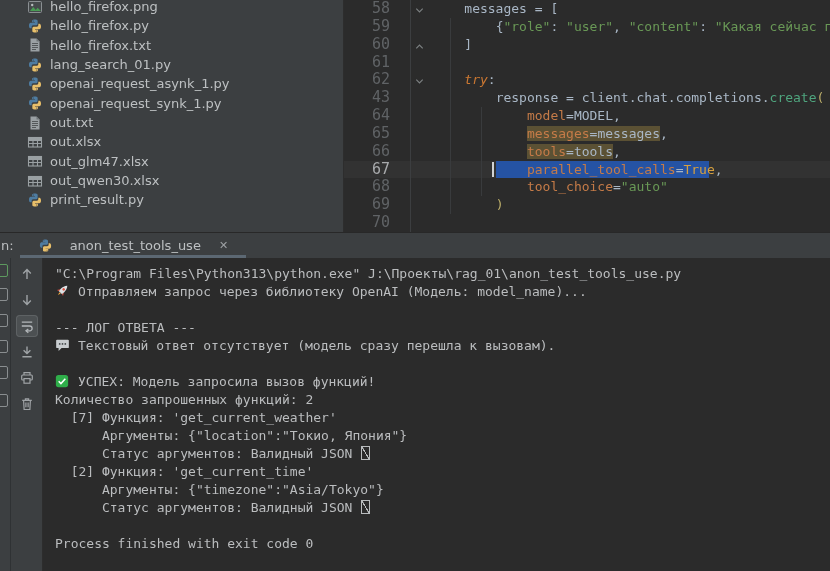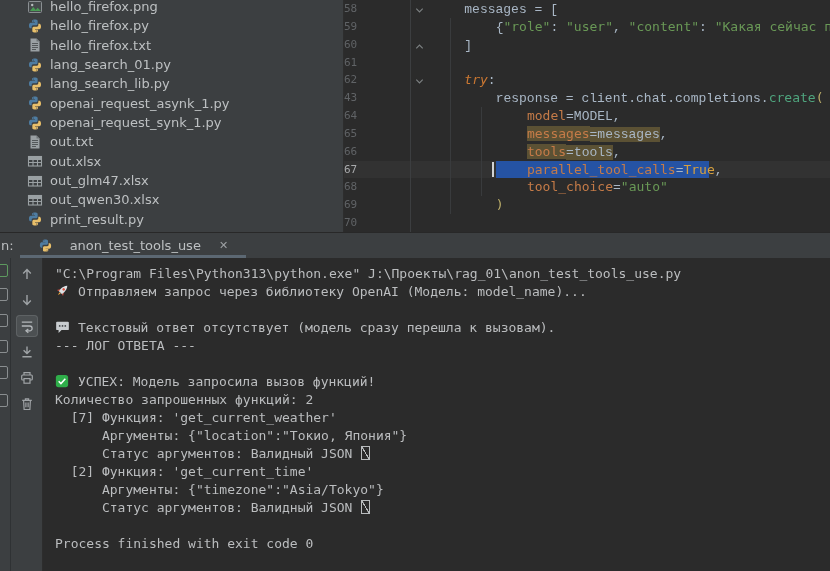--- a/index.html
+++ b/index.html
@@ -11,32 +11,32 @@
   .tree{width:343px;flex:none;background:#3c3f41;border-right:1px solid #2d2d2d;overflow:hidden;}
   .trow{height:19.33px;display:flex;align-items:center;padding-left:27px;gap:7px;
         color:#bdc0c2;font-size:13px;white-space:nowrap;}
   .trow:first-child{margin-top:-3px;}
   .ticon{width:16px;height:16px;flex:none;display:inline-flex;align-items:center;justify-content:center;}
 
   .editor{flex:1;background:#2b2b2b;position:relative;overflow:hidden;}
   .crow{height:17.85px;display:flex;align-items:stretch;position:relative;
         font:13px/17.85px "DejaVu Sans Mono",monospace;}
   .crow.cur{background:#323232;}
-  .lnum{width:46px;flex:none;padding-right:14px;color:#606366;
-        font-size:11px;box-sizing:content-box;z-index:2;}
+  .lnum{width:46px;flex:none;text-align:right;padding-right:14px;color:#606366;
+        font-size:15px;box-sizing:content-box;z-index:2;}
   .crow.cur .lnum{color:#a8aaac;}
   .foldc{width:29px;flex:none;position:relative;z-index:2;}
   .foldm{position:absolute;left:10px;top:3px;}
   .codepre{white-space:pre;color:#a9b7c6;position:relative;z-index:2;overflow:hidden;}
   .fold-line{position:absolute;left:66px;top:0;bottom:0;width:1px;background:#3c3e40;z-index:1;}
   .guide{position:absolute;width:1px;background:#393b3d;z-index:1;}
   .g1{left:106px;top:18px;height:196px;}
   .g2{left:137px;top:107px;height:89px;}
   .s{color:#699856;} .k{color:#cc7832;font-style:italic;} .p{color:#c57b48;text-align:center;} .m{color:#4fa57e;}
-  .b{color:#bcae6a;} .kt{color:#d6a03f;} .d{color:#a9b7c6;font-family:Liberation Mono, monospace;}
+  .b{color:#bcae6a;} .kt{color:#d6a03f;} .d{color:#a9b7c6;}
   .hl{background:#5b5134;}
   .selrect{position:absolute;left:152px;top:0;height:100%;width:213px;background:#2553a4;z-index:1;}
   .caret{position:absolute;left:148px;top:1px;height:15.5px;width:2px;background:#d0d3d5;z-index:3;}
 
   
   .tabbar{position:absolute;top:232px;left:0;width:830px;height:26px;background:#3c3f41;
           border-top:1px solid #282828;box-sizing:border-box;display:flex;align-items:center;}
   .runlabel{color:#bbbec0;font-size:13px;margin-left:1px;flex:none;}
   .tab{position:relative;height:100%;display:flex;align-items:center;gap:16px;
        padding:0 18px;margin-left:6px;color:#bdc0c2;font-size:13px;}
@@ -107,29 +107,20 @@
           </span>
           <span>lang_search_01.py</span>
         </div>
         <div class="trow">
           <span class="ticon">
             <svg width="16" height="16" viewBox="0 0 16 16">
               <path fill="#4e7ca1" d="M7.9 1.5c-3 0-2.8 1.3-2.8 1.3v1.45h2.87v.4H3.9s-1.9-.2-1.9 2.8 1.66 2.9 1.66 2.9h1V8.9s-.05-1.66 1.63-1.66h2.8s1.58.03 1.58-1.53V3.06s.24-1.56-2.87-1.56zM6.34 2.4a.5.5 0 110 1 .5.5 0 010-1z"></path>
               <path fill="#e8bf6a" d="M8.1 14.5c3 0 2.8-1.3 2.8-1.3v-1.45H8.03v-.4h4.07s1.9.2 1.9-2.8-1.66-2.9-1.66-2.9h-1v1.45s.05 1.66-1.63 1.66h-2.8s-1.58-.03-1.58 1.53v2.65s-.24 1.56 2.87 1.56zM9.66 13.6a.5.5 0 110-1 .5.5 0 010 1z"></path>
             </svg>
           </span>
-          <span>lang_search_lib.py</span>
-        </div>
-        <div class="trow">
-          <span class="ticon">
-            <svg width="16" height="16" viewBox="0 0 16 16">
-              <path fill="#4e7ca1" d="M7.9 1.5c-3 0-2.8 1.3-2.8 1.3v1.45h2.87v.4H3.9s-1.9-.2-1.9 2.8 1.66 2.9 1.66 2.9h1V8.9s-.05-1.66 1.63-1.66h2.8s1.58.03 1.58-1.53V3.06s.24-1.56-2.87-1.56zM6.34 2.4a.5.5 0 110 1 .5.5 0 010-1z"></path>
-              <path fill="#e8bf6a" d="M8.1 14.5c3 0 2.8-1.3 2.8-1.3v-1.45H8.03v-.4h4.07s1.9.2 1.9-2.8-1.66-2.9-1.66-2.9h-1v1.45s.05 1.66-1.63 1.66h-2.8s-1.58-.03-1.58 1.53v2.65s-.24 1.56 2.87 1.56zM9.66 13.6a.5.5 0 110-1 .5.5 0 010 1z"></path>
-            </svg>
-          </span>
           <span>openai_request_asynk_1.py</span>
         </div>
         <div class="trow">
           <span class="ticon">
             <svg width="16" height="16" viewBox="0 0 16 16">
               <path fill="#4e7ca1" d="M7.9 1.5c-3 0-2.8 1.3-2.8 1.3v1.45h2.87v.4H3.9s-1.9-.2-1.9 2.8 1.66 2.9 1.66 2.9h1V8.9s-.05-1.66 1.63-1.66h2.8s1.58.03 1.58-1.53V3.06s.24-1.56-2.87-1.56zM6.34 2.4a.5.5 0 110 1 .5.5 0 010-1z"></path>
               <path fill="#e8bf6a" d="M8.1 14.5c3 0 2.8-1.3 2.8-1.3v-1.45H8.03v-.4h4.07s1.9.2 1.9-2.8-1.66-2.9-1.66-2.9h-1v1.45s.05 1.66-1.63 1.66h-2.8s-1.58-.03-1.58 1.53v2.65s-.24 1.56 2.87 1.56zM9.66 13.6a.5.5 0 110-1 .5.5 0 010 1z"></path>
             </svg>
           </span>
           <span>openai_request_synk_1.py</span>
@@ -356,27 +347,27 @@
         <div class="cline"><span>"C:\Program Files\Python313\python.exe" J:\Проекты\rag_01\anon_test_tools_use.py</span></div>
         <div class="cline"><span class="cicon"><svg width="15" height="15" viewBox="0 0 16 16">
               <g transform="rotate(45 8 8)">
                 <path d="M8 .8C9.9 2.6 10.6 5.4 10.6 8v3.2H5.4V8C5.4 5.4 6.1 2.6 8 .8z" fill="#dde1e4"></path>
                 <circle cx="8" cy="6.2" r="1.4" fill="#de4f3f"></circle>
                 <path d="M5.4 8.6l-2 3.2 2-.6zM10.6 8.6l2 3.2-2-.6z" fill="#de4f3f"></path>
                 <path d="M6.9 11.6h2.2L8 14.8z" fill="#f0a33a"></path>
               </g>
             </svg></span><span>Отправляем запрос через библиотеку OpenAI (Модель: model_name)...</span></div>
         <div class="cline"><span></span></div>
+        <div class="cline"><span>--- ЛОГ ОТВЕТА ---</span></div>
         <div class="cline"><span class="cicon"><svg width="15" height="14" viewBox="0 0 16 15">
               <path d="M2.2 1.8h11.6c.6 0 1 .4 1 1v7c0 .6-.4 1-1 1H7l-3.2 3v-3H2.2c-.6 0-1-.4-1-1v-7c0-.6.4-1 1-1z" fill="#c9cdd0"></path>
               <circle cx="5" cy="6.3" r=".95" fill="#43474a"></circle>
               <circle cx="8" cy="6.3" r=".95" fill="#43474a"></circle>
               <circle cx="11" cy="6.3" r=".95" fill="#43474a"></circle>
             </svg></span><span>Текстовый ответ отсутствует (модель сразу перешла к вызовам).</span></div>
-        <div class="cline"><span>--- ЛОГ ОТВЕТА ---</span></div>
         <div class="cline"><span></span></div>
         <div class="cline"><span class="cicon"><svg width="14" height="14" viewBox="0 0 16 16">
               <rect x="1" y="1" width="14" height="14" rx="3" fill="#2fae4a"></rect>
               <path d="M4.2 8.3l2.6 2.6 5-5.4" stroke="#fff" stroke-width="1.8" fill="none"></path>
             </svg></span><span>УСПЕХ: Модель запросила вызов функций!</span></div>
         <div class="cline"><span>Количество запрошенных функций: 2</span></div>
         <div class="cline"><span>  [7] Функция: 'get_current_weather'</span></div>
         <div class="cline"><span>      Аргументы: {"location":"Токио, Япония"}</span></div>
         <div class="cline"><span>      Статус аргументов: Валидный JSON </span><span class="tofu"></span></div>
         <div class="cline"><span>  [2] Функция: 'get_current_time'</span></div>

